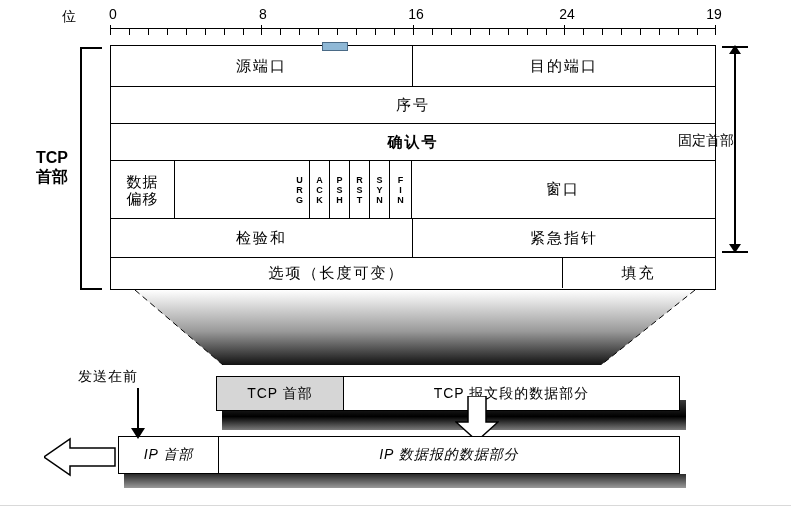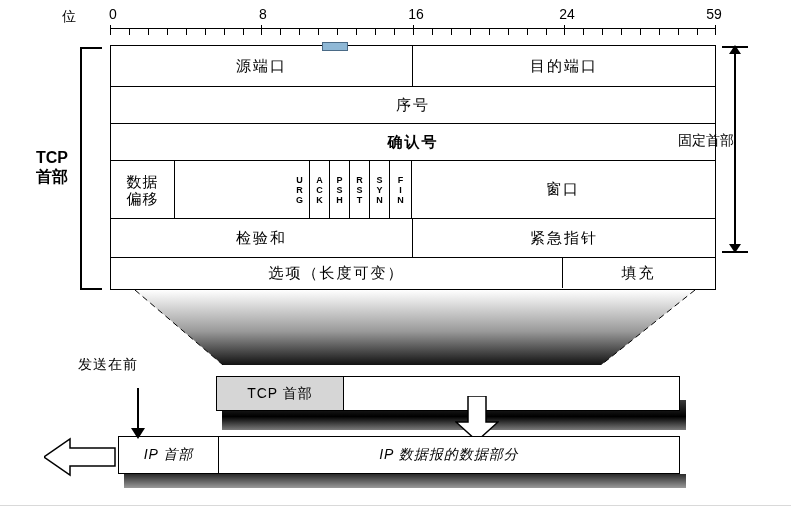--- a/index.html
+++ b/index.html
@@ -274,21 +274,21 @@
     top: 474px;
     width: 562px;
     height: 14px;
     background: linear-gradient(#2a2a2a, #9a9a9a);
   }
 
   
   .send-label {
     position: absolute;
     left: 78px;
-    top: 356px;
+    top: 368px;
     font-size: 14px;
     letter-spacing: 1px;
   }
   .send-arrow-stem {
     position: absolute;
     left: 137px;
     top: 388px;
     width: 2px;
     height: 42px;
     background: #000;
@@ -358,21 +358,21 @@
   <div class="tick" style="left:621px;"></div>
   <div class="tick" style="left:640px;"></div>
   <div class="tick" style="left:659px;"></div>
   <div class="tick" style="left:678px;"></div>
   <div class="tick" style="left:697px;"></div>
 
   <div class="ruler-num" style="left:113px;">0</div>
   <div class="ruler-num" style="left:263px;">8</div>
   <div class="ruler-num" style="left:416px;">16</div>
   <div class="ruler-num" style="left:567px;">24</div>
-  <div class="ruler-num" style="left:714px;">59</div>
+  <div class="ruler-num" style="left:714px;">19</div>
 
   <div class="lbrace-line"></div>
   <div class="lbrace-top"></div>
   <div class="lbrace-bot"></div>
   <div class="tcp-label">
     <div>TCP</div>
     <div>首部</div>
   </div>
 
   <div class="r-tick-top"></div>
@@ -473,20 +473,21 @@
       </linearGradient>
     </defs>
     <polygon points="0,0 560,0 466,75 88,75" fill="url(#funnelGrad)"></polygon>
     <line x1="0" y1="0" x2="88" y2="75" stroke="#000" stroke-width="1" stroke-dasharray="6 4"></line>
     <line x1="560" y1="0" x2="466" y2="75" stroke="#000" stroke-width="1" stroke-dasharray="6 4"></line>
   </svg>
 
   <div class="seg-shadow"></div>
   <div class="seg-outer">
     <div class="seg-head">TCP 首部</div>
+    <div class="seg-data">TCP 报文段的数据部分</div>
   </div>
 
   <svg class="white-arrow" width="44" height="46" viewBox="0 0 44 46">
     <polygon points="13,0 31,0 31,26 43,26 22,45 1,26 13,26" fill="#ffffff" stroke="#000000" stroke-width="1.5"></polygon>
   </svg>
 
   <div class="ip-shadow"></div>
   <div class="ip-outer">
     <div class="ip-head">IP 首部</div>
     <div class="ip-data">IP 数据报的数据部分</div>

